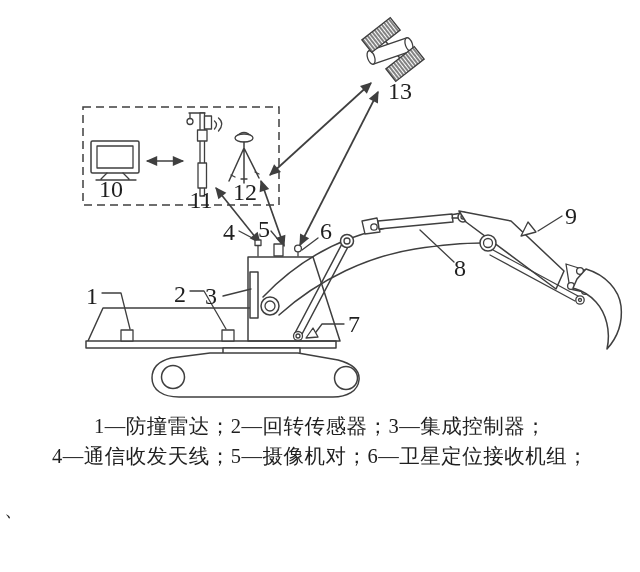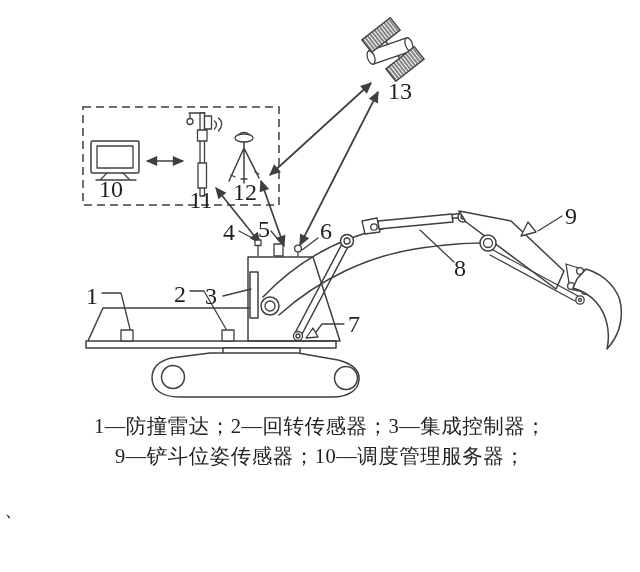--- a/index.html
+++ b/index.html
@@ -183,18 +183,18 @@
         <text class="lbl" x="111" y="197">10</text>
         <text class="lbl" x="201" y="208">11</text>
         <text class="lbl" x="245" y="200">12</text>
         <text class="lbl" x="400" y="99">13</text>
       </g>
     </svg>
   </div>
 
   <div class="legend">
     <div class="legend-line">1—防撞雷达；2—回转传感器；3—集成控制器；</div>
-    <div class="legend-line">9—铲斗位姿传感器；10—调度管理服务器；</div>
+    <div class="legend-line">4—通信收发天线；5—摄像机对；6—卫星定位接收机组；</div>
   </div>
 
   <div class="stray">、</div>
 
 </div>
 
 </body></html>

